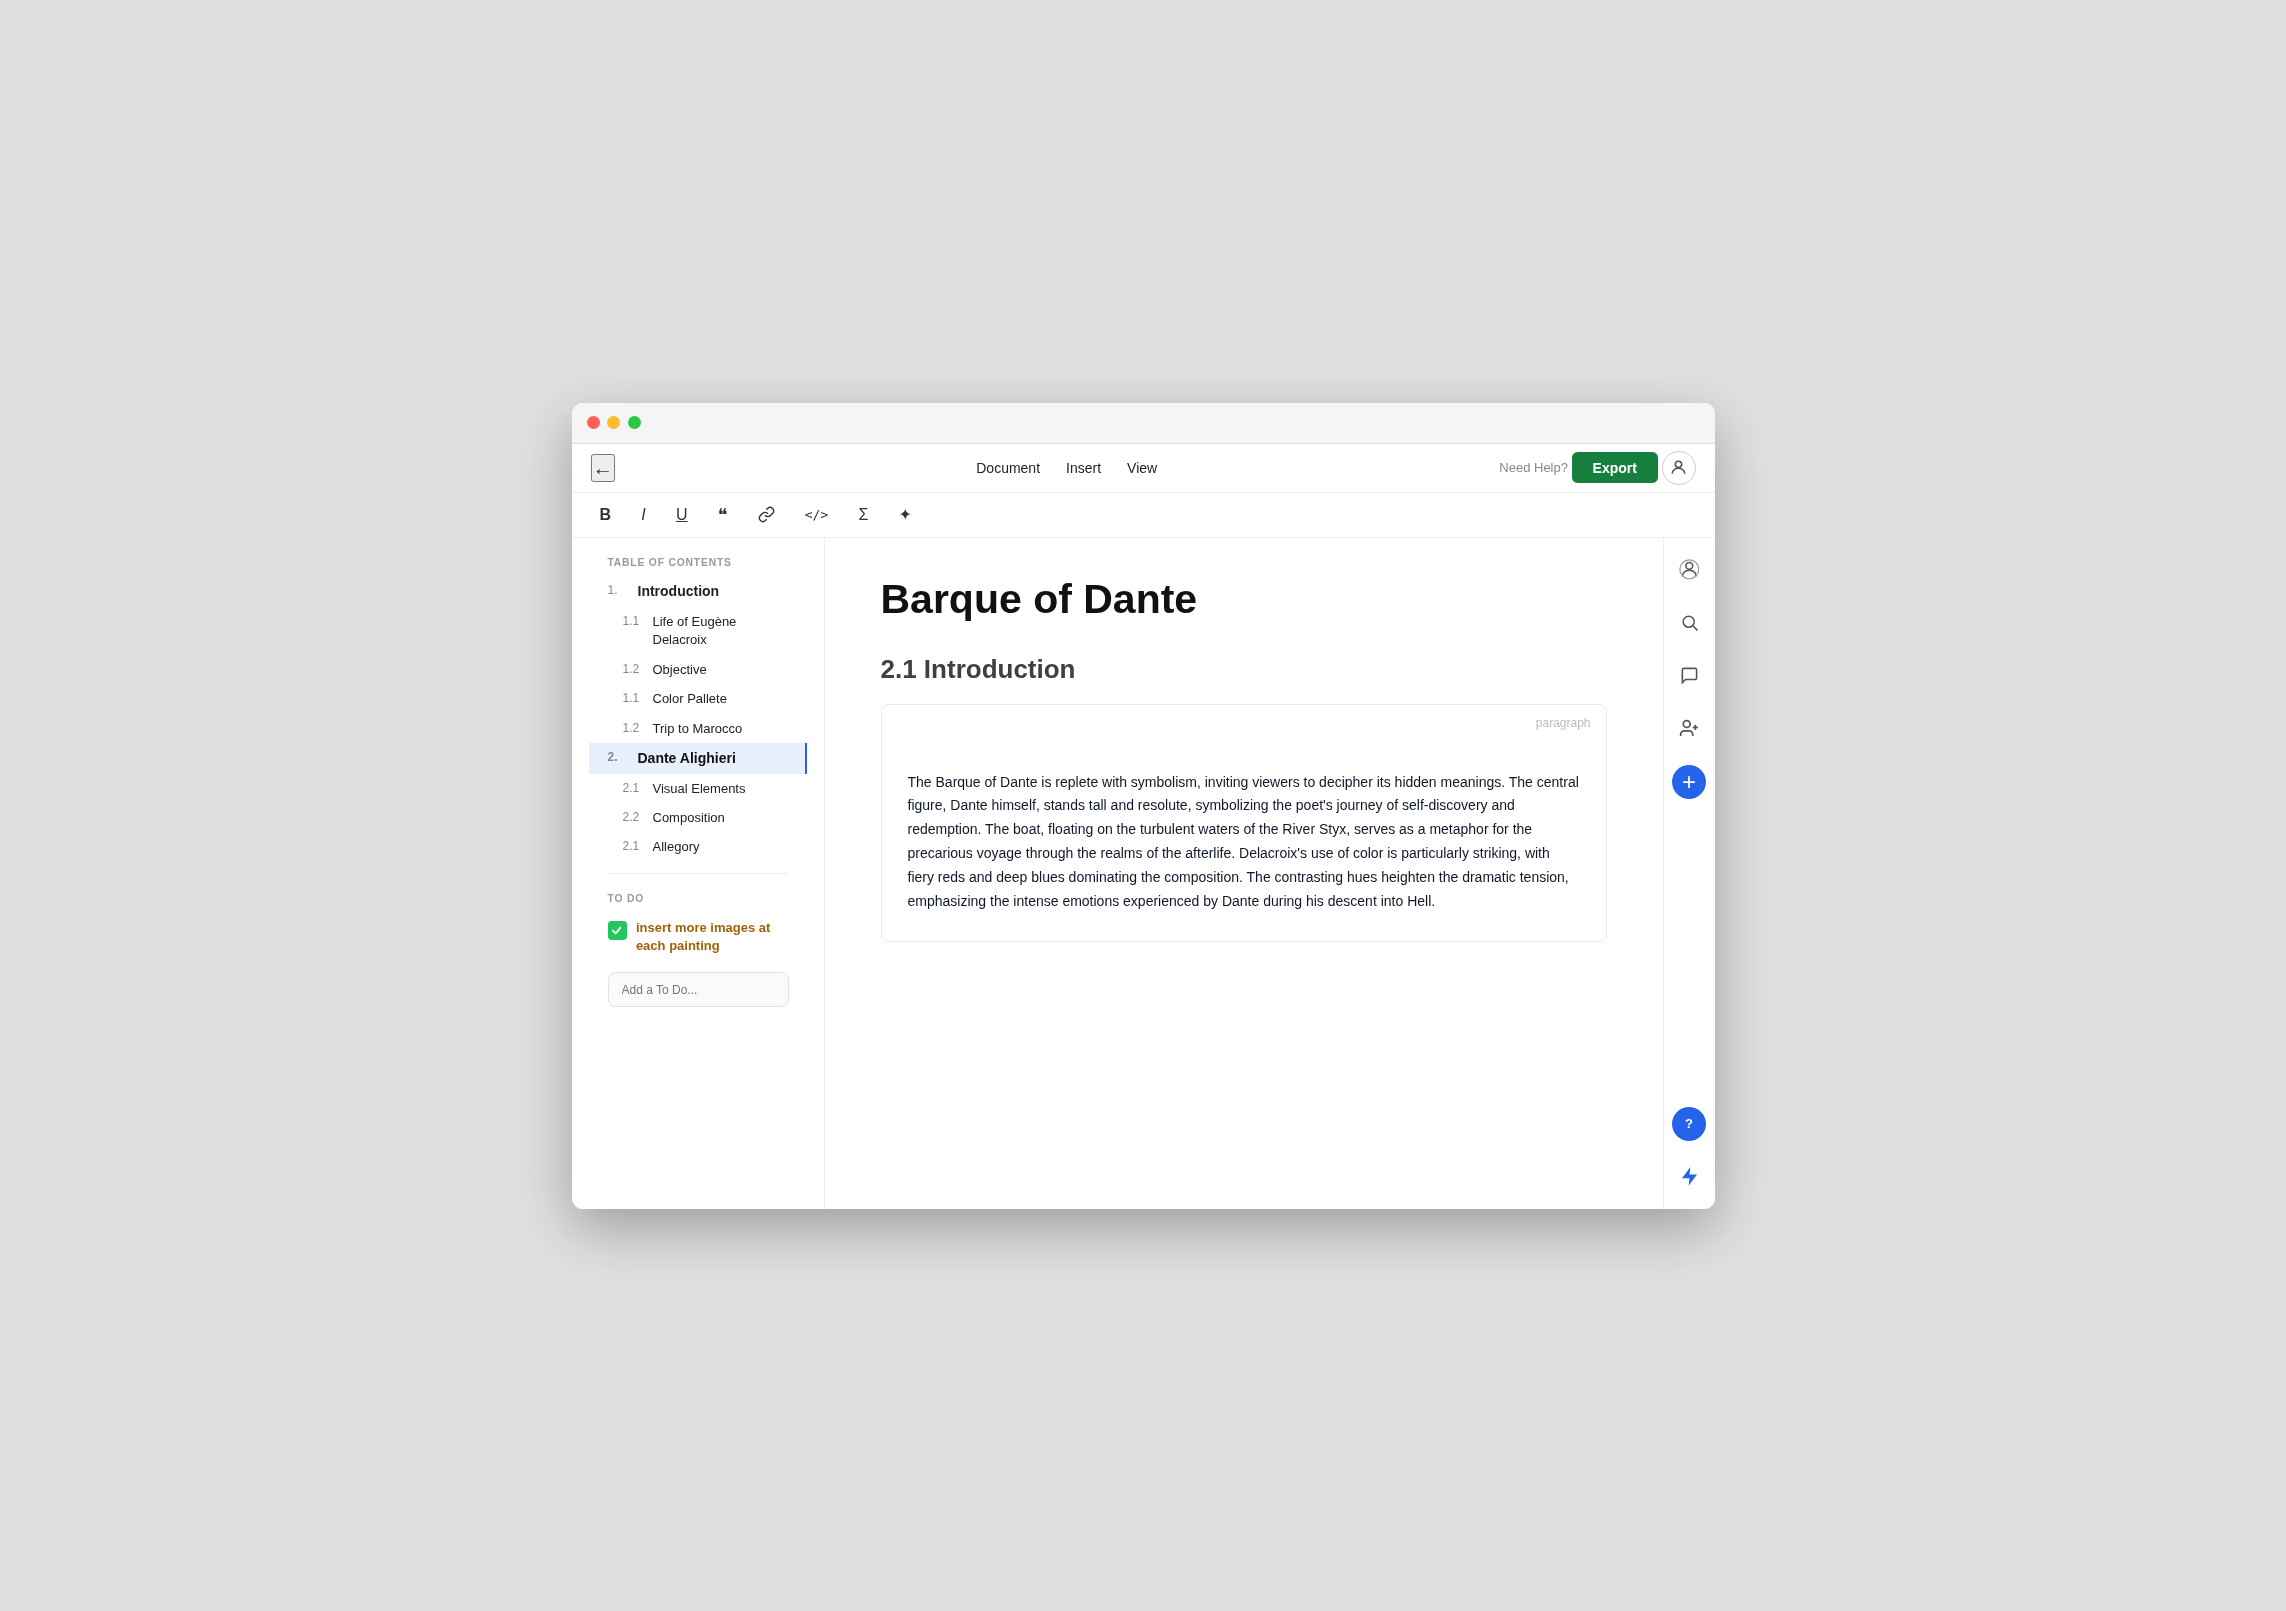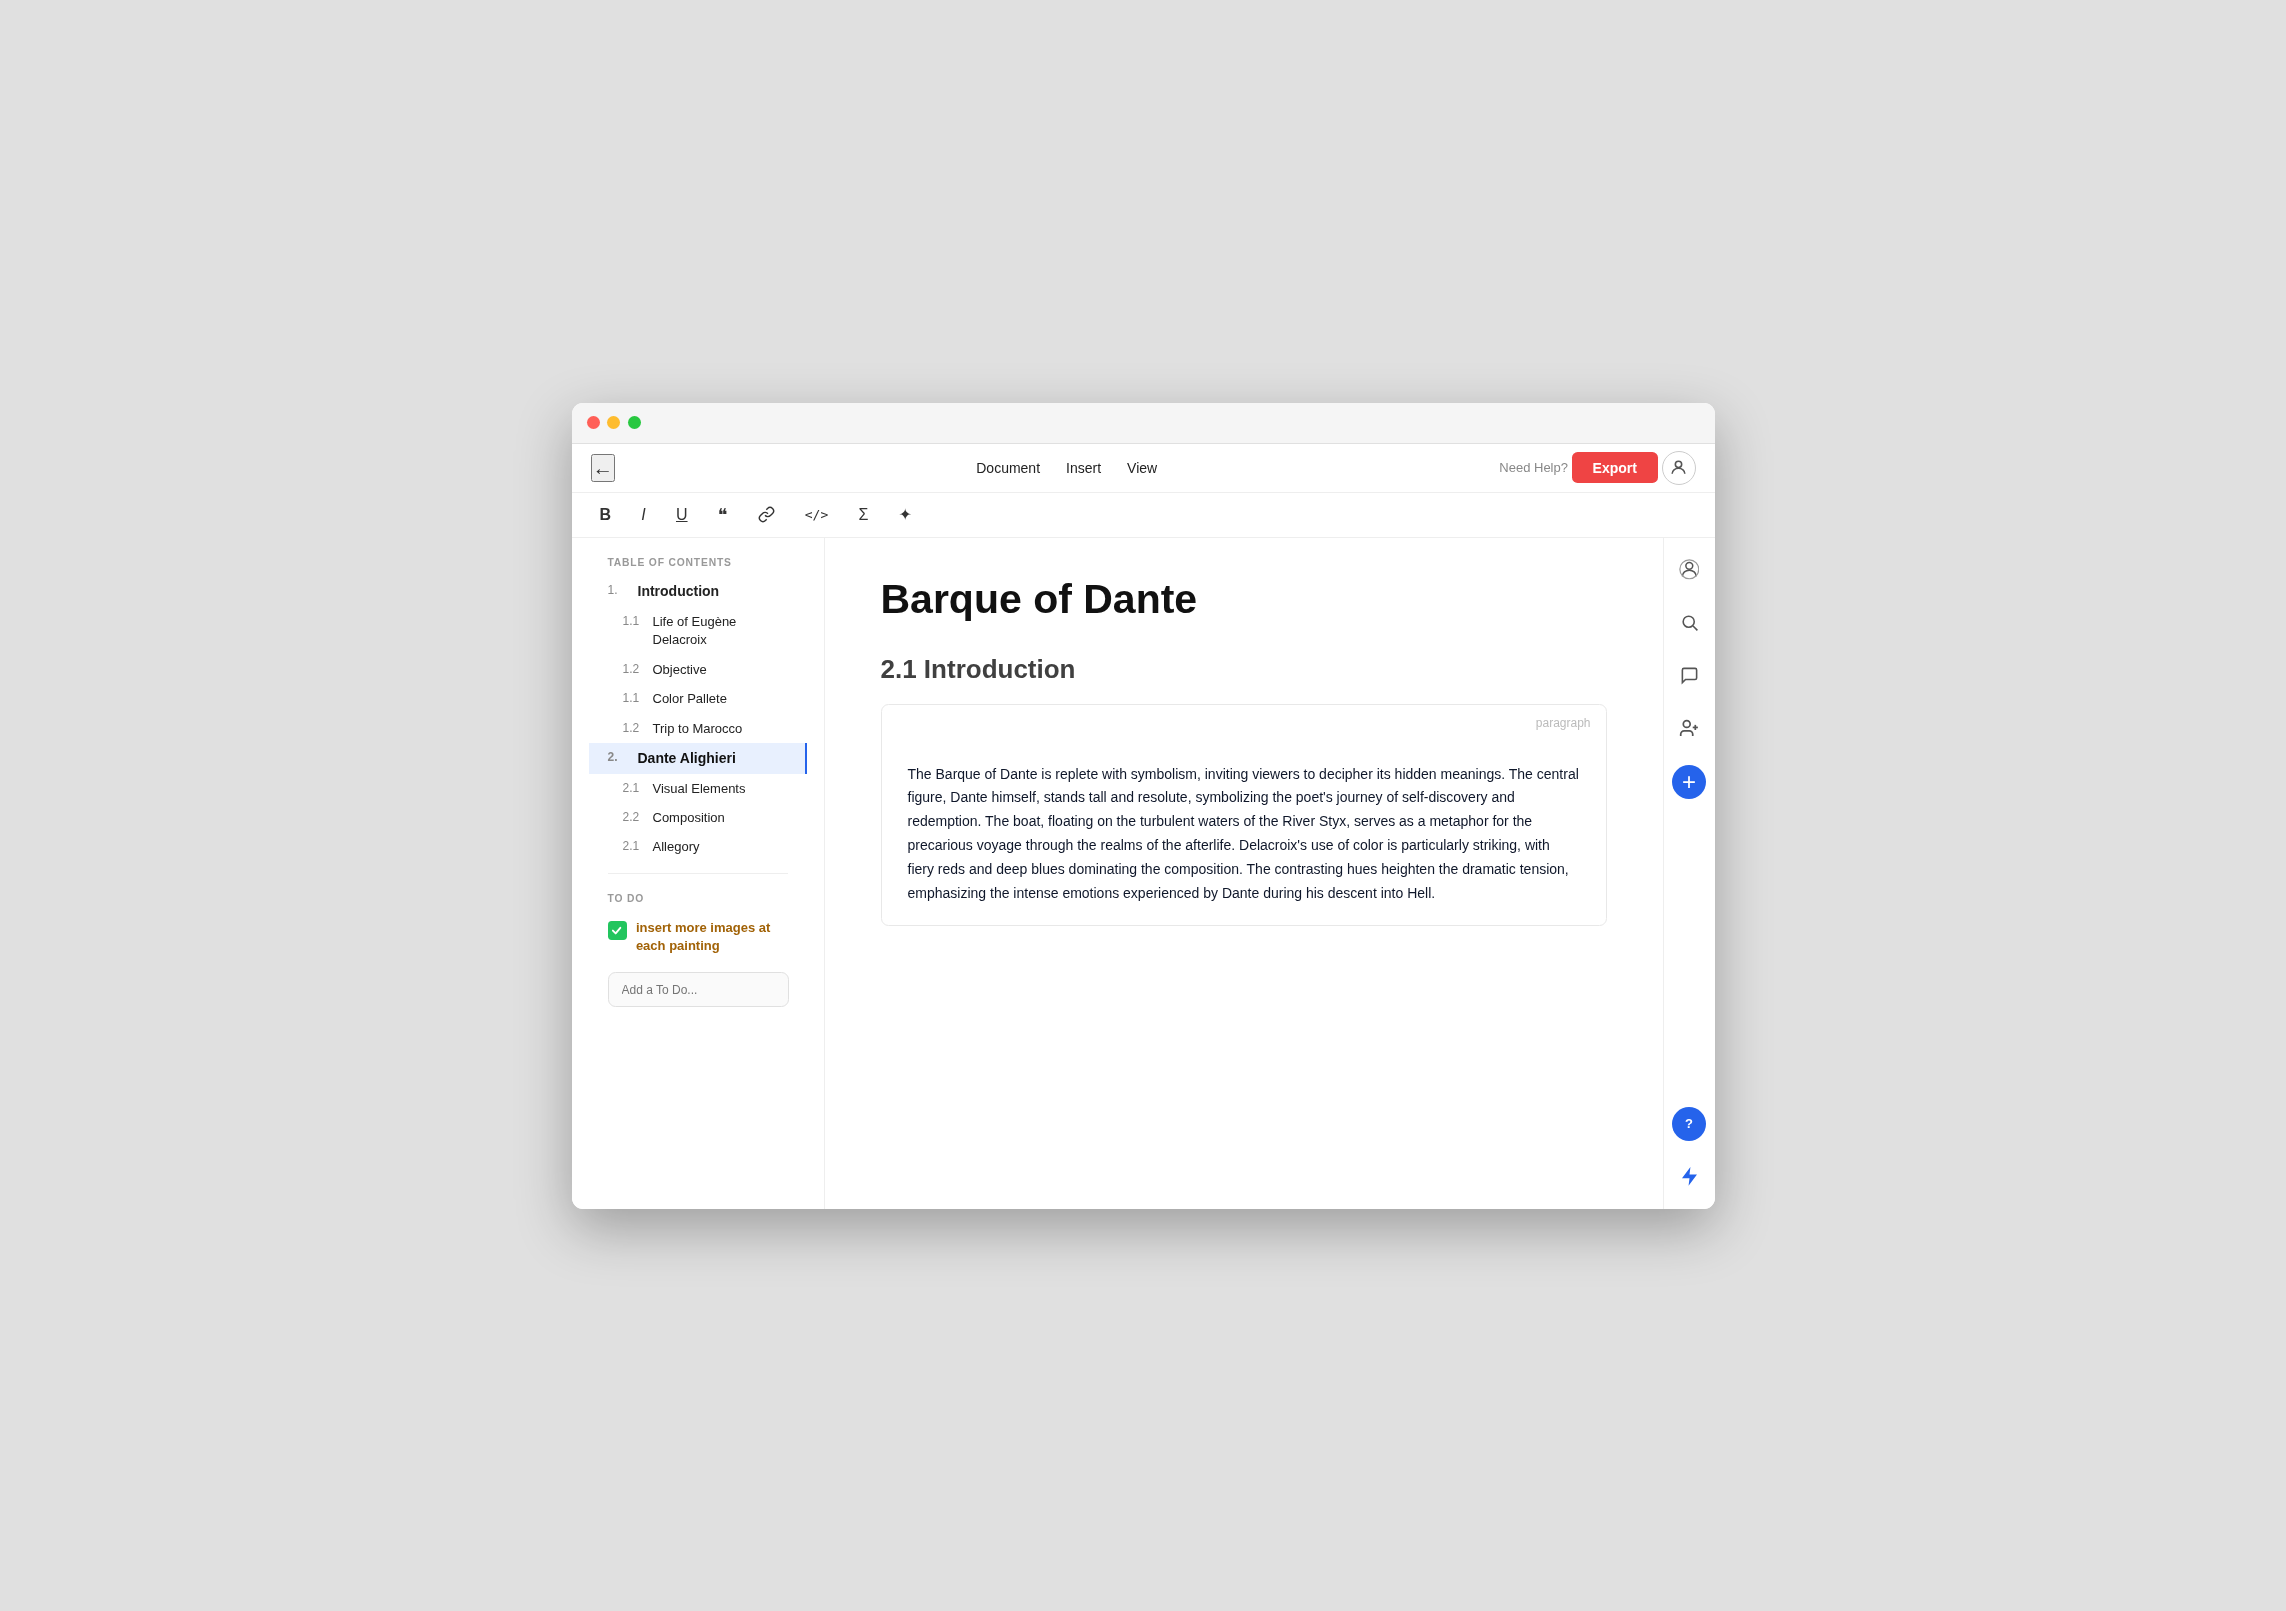--- a/index.html
+++ b/index.html
@@ -77,21 +77,21 @@
       display: flex;
       align-items: center;
       gap: 4px;
     }
     .need-help {
       font-size: 13px;
       color: #888;
       cursor: pointer;
     }
     .export-btn {
-      background: #ef4444;
+      background: #15803d;
       color: white;
       border: none;
       border-radius: 5.6px;
       padding: 7.5px 20.6px;
       font-size: 14px;
       font-weight: 600;
       cursor: pointer;
     }
     .user-icon-btn {
       width: 34px;
@@ -251,21 +251,21 @@
     .section-heading-2 {
       font-size: 22.5px;
       font-weight: 700;
       color: #111;
       margin-bottom: 19px;
     }
     .content-block {
       position: relative;
       border: 0.9px solid #e8e8e8;
       border-radius: 7.5px;
-      padding: 20px 26px;
+      padding: 28px 26px;
       margin-bottom: 19px;
     }
     .content-block p {
       font-size: 14px;
       color: #0f172a;
       line-height: 1.7;
       margin-top: 38px;
     }
     .block-label {
       position: absolute;

